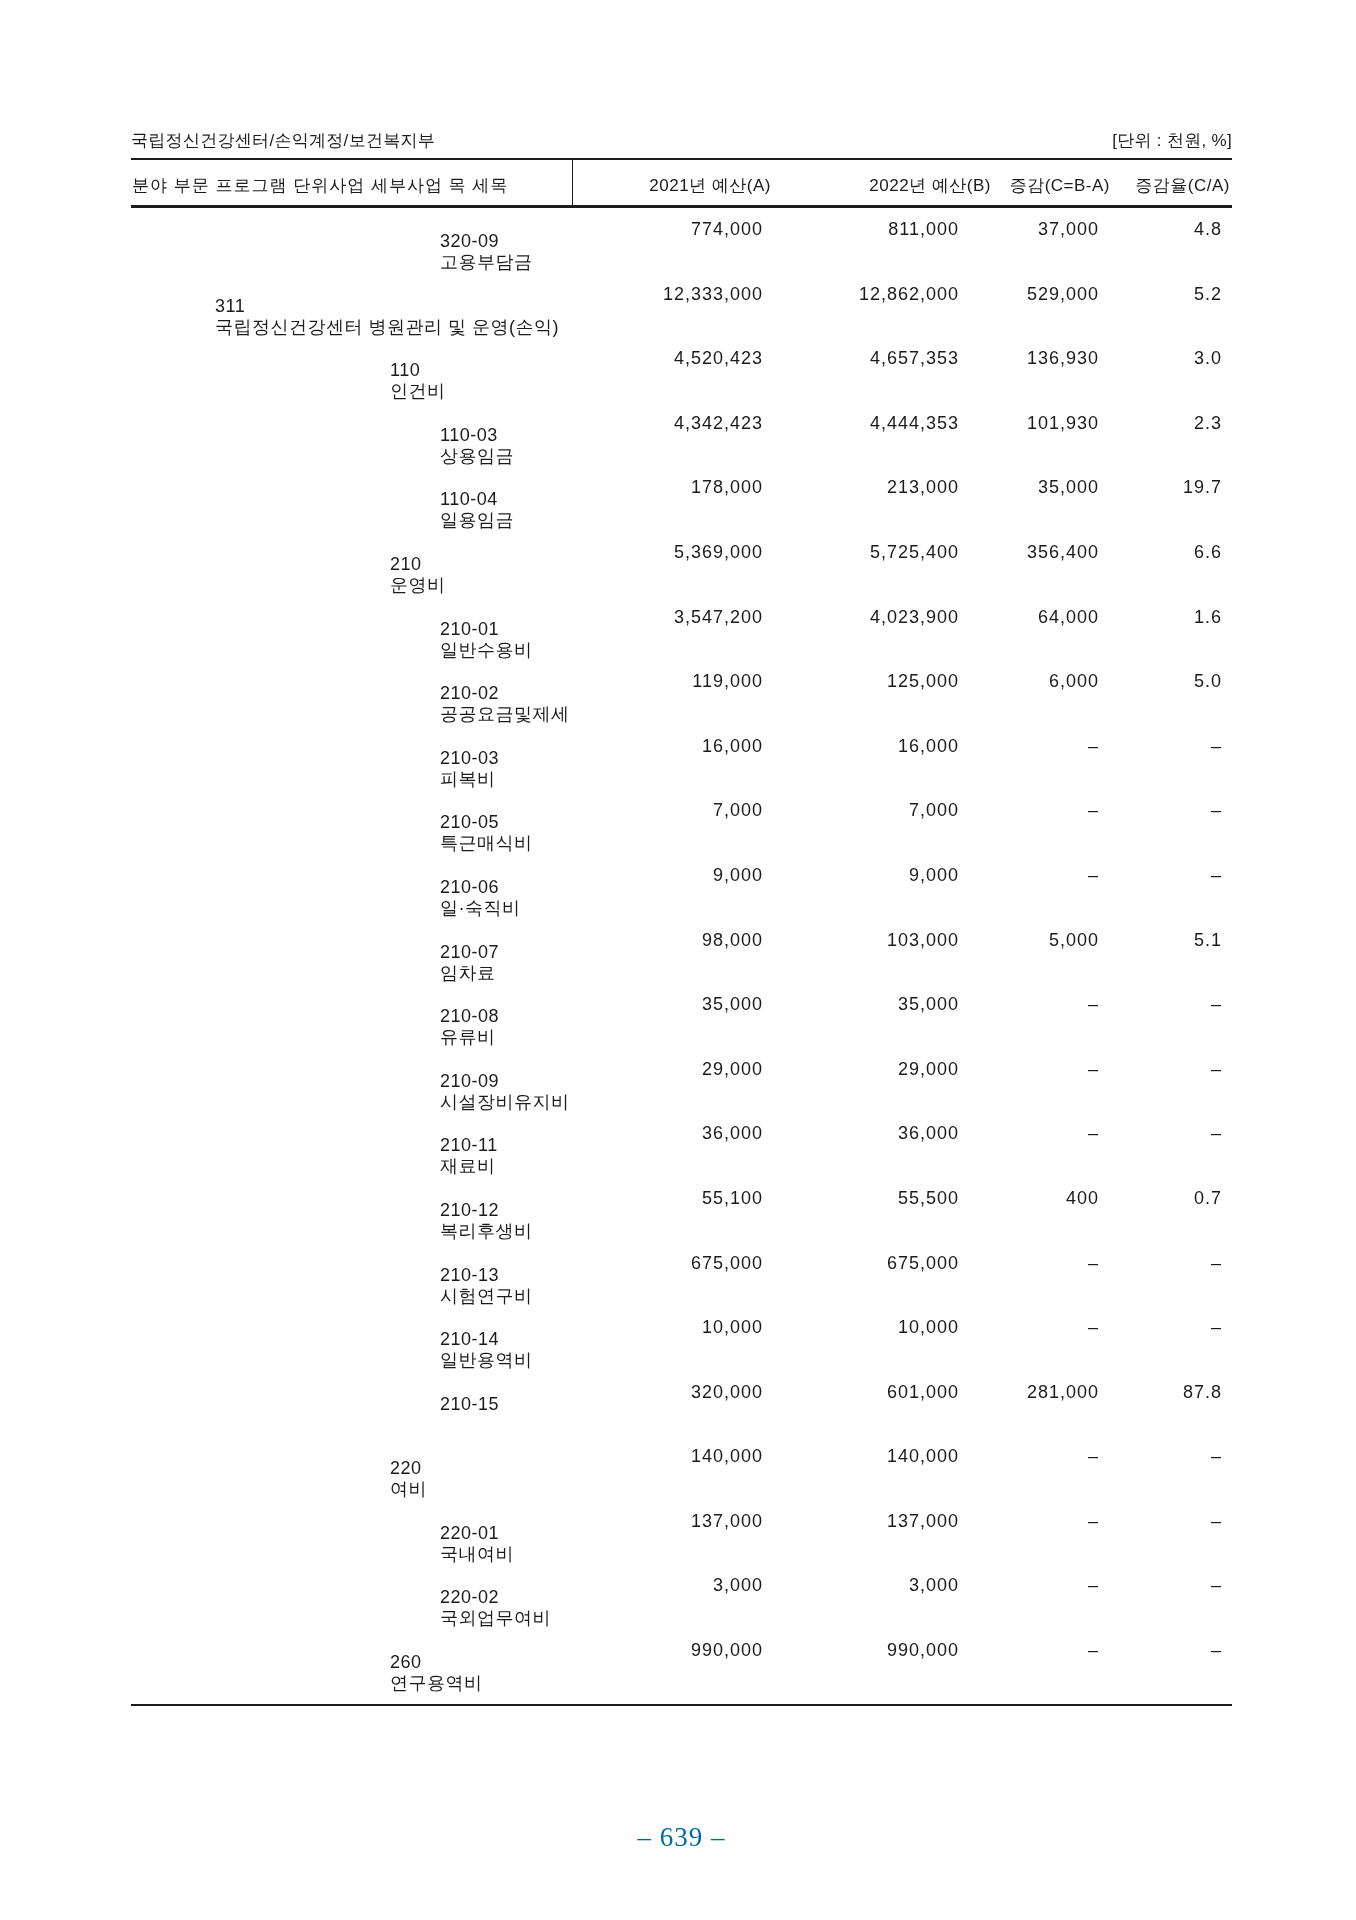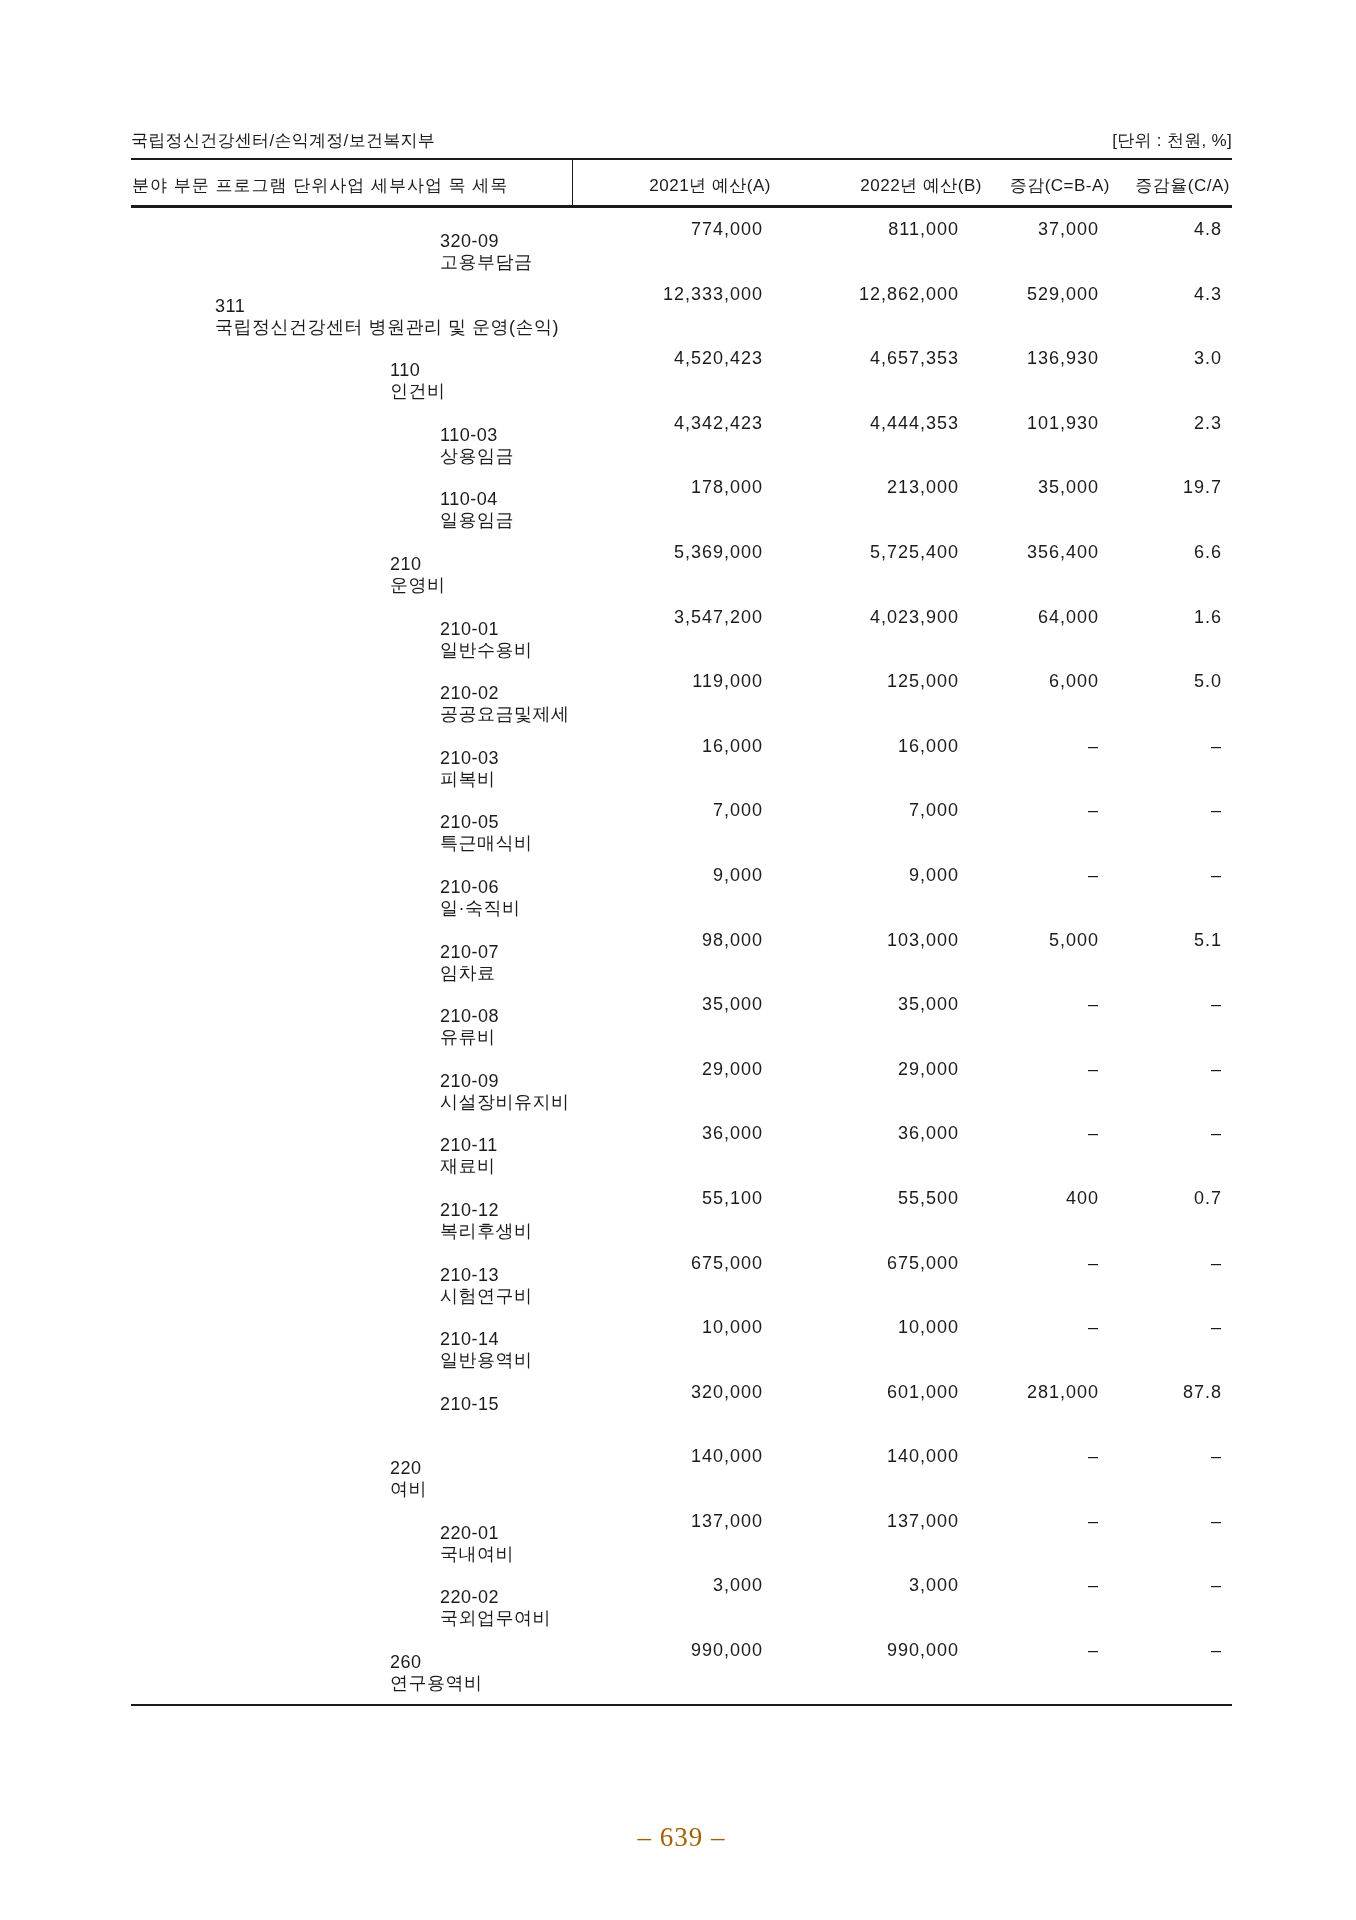--- a/index.html
+++ b/index.html
@@ -24,21 +24,21 @@
     position:relative; height:50px;
     border-top:2px solid #1b1b1b;
     border-bottom:3px solid #1b1b1b;
   }
   .thead .h-cat {
     position:absolute; left:1px; top:14px;
     font-size:17px; letter-spacing:1px; white-space:nowrap;
   }
   .thead .h-num { position:absolute; top:14px; font-size:17px; letter-spacing:0.5px; white-space:nowrap; }
   .thead .h-a { right:461px; }
-  .thead .h-b { right:250px; }
+  .thead .h-b { right:241px; }
   .thead .h-c { right:122px; }
   .thead .h-d { right:2px; }
   .thead .divider { position:absolute; left:441px; top:0; bottom:0; width:1px; background:#1b1b1b; }
 
   .tbody {
     position:relative;
     border-bottom:2px solid #1b1b1b;
     padding-bottom:10px;
   }
   .row { position:relative; height:64.6px; padding-top:23px; }
@@ -55,21 +55,21 @@
   }
   .row .num.a { right:469px; }
   .row .num.b { right:273px; }
   .row .num.c { right:133px; }
   .row .num.d { right:10px; }
 
   .page-number {
     position:absolute; left:131px; top:1822px; width:1101px;
     text-align:center;
     font-family:"Liberation Serif","DejaVu Serif",serif;
-    font-size:27px; letter-spacing:1px; color:#a16207;
+    font-size:27px; letter-spacing:1px; color:#0369a1;
   }
 </style>
 </head>
 <body>
 
 <div class="page">
 
   <div class="doc-header">
     <span>국립정신건강센터/손익계정/보건복지부</span>
     <span>[단위 : 천원, %]</span>
@@ -96,21 +96,21 @@
           <span class="num d">4.8</span>
         </div>
         <div class="row indent-1">
           <div class="cell-label">
             <div class="code">311</div>
             <div class="label">국립정신건강센터 병원관리 및 운영(손익)</div>
           </div>
           <span class="num a">12,333,000</span>
           <span class="num b">12,862,000</span>
           <span class="num c">529,000</span>
-          <span class="num d">4.3</span>
+          <span class="num d">5.2</span>
         </div>
         <div class="row indent-2">
           <div class="cell-label">
             <div class="code">110</div>
             <div class="label">인건비</div>
           </div>
           <span class="num a">4,520,423</span>
           <span class="num b">4,657,353</span>
           <span class="num c">136,930</span>
           <span class="num d">3.0</span>

